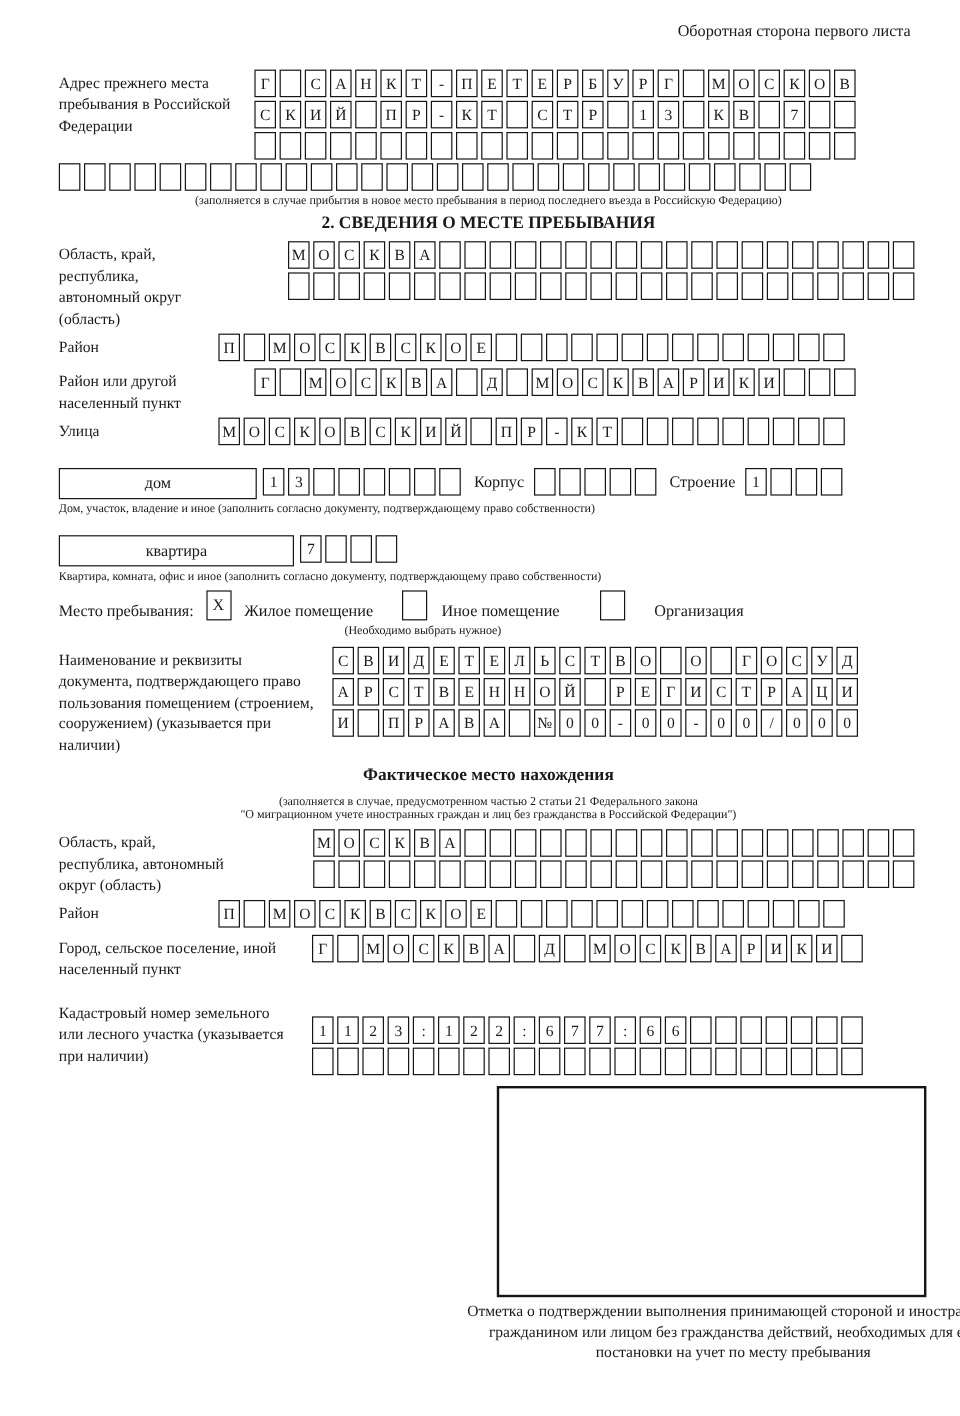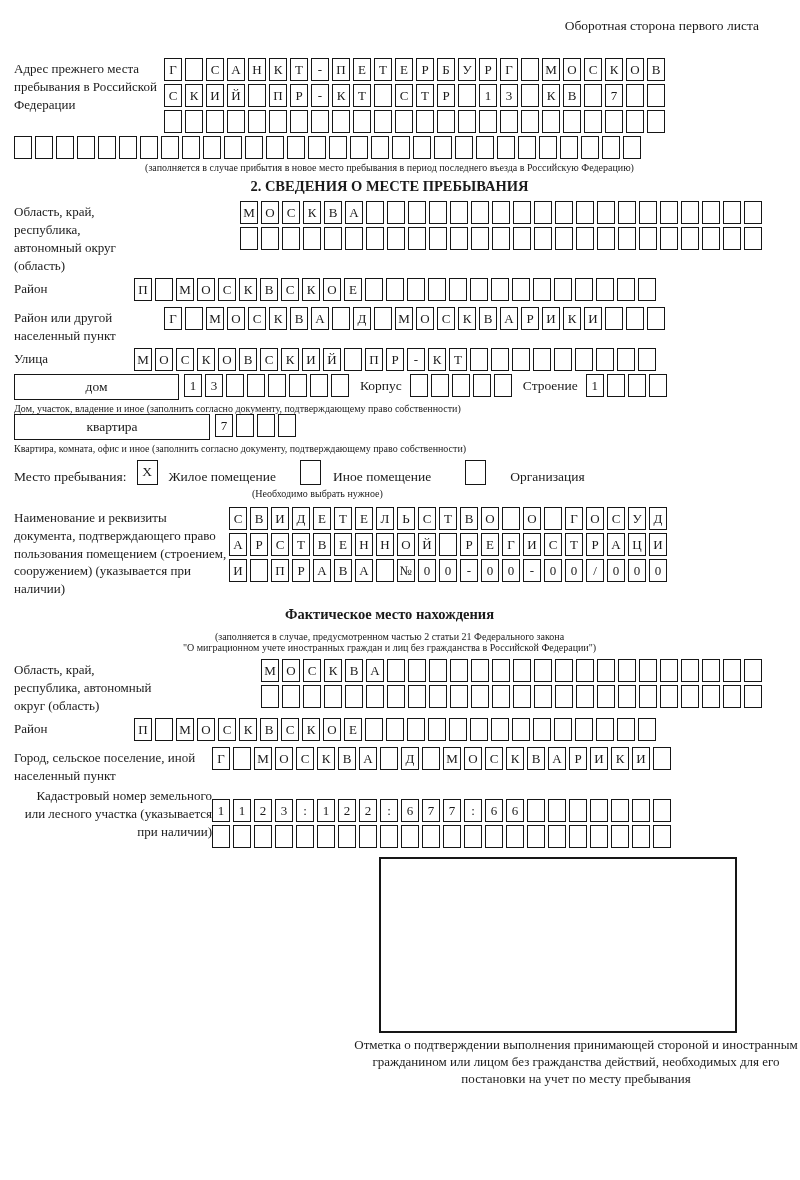--- a/index.html
+++ b/index.html
@@ -3,25 +3,25 @@
 <meta charset="utf-8">
 <style>
   * { margin:0; padding:0; box-sizing:border-box; }
   html,body { width:800px; height:1180px; }
   body {
     background:#ffffff;
     color:#1a1a1a;
     font-family:"Liberation Serif","DejaVu Serif",serif;
     overflow:hidden;
   }
-  .page { width:800px; height:832px; padding:18px 35px 0 14px; position:relative; }
+  .page { width:800px; height:832px; padding:18px 35px 0 49px; position:relative; }
 
   .top-note { text-align:right; font-size:13.5px; padding-right:6px; }
 
-  .field-block { display:flex; align-items:flex-start; }
+  .field-block { display:flex; align-items:flex-start;gap:13px; }
   .lbl { font-size:13px; line-height:1.38; flex-shrink:0; padding-top:2px; }
   .w150 { width:150px; }
   .w120 { width:120px; }
   .w198 { width:198px; }
   .w215 { width:215px; }
 
   .rows { flex-grow:0; }
   .cellrow { display:flex; white-space:nowrap; margin-bottom:3px; }
   .cell {
     display:inline-flex; align-items:center; justify-content:center;
@@ -55,21 +55,21 @@
 
   .stamp-box {
     width:358px; height:176px;
     border:2px solid #161616;
     margin-left:365px;
   }
   .stamp-caption {
     width:460px; margin-left:332px; margin-top:4px;
     text-align:center; font-size:13px; line-height:1.3;
   }
-  .mt3{margin-top:3px;} .mt4{margin-top:0;text-align:right;} .mt5{margin-top:5px;}
+  .mt3{margin-top:3px;} .mt4{margin-top:16px;} .mt5{margin-top:5px;}
   .mt6{margin-top:6px;justify-content:space-between;} .mt8{margin-top:8px;} .mt24{margin-top:24px;}
   .nq-note { margin-left:238px; }
 </style>
 </head>
 <body>
 
 <div class="page">
 
   <div class="top-note">Оборотная сторона первого листа</div>
 

